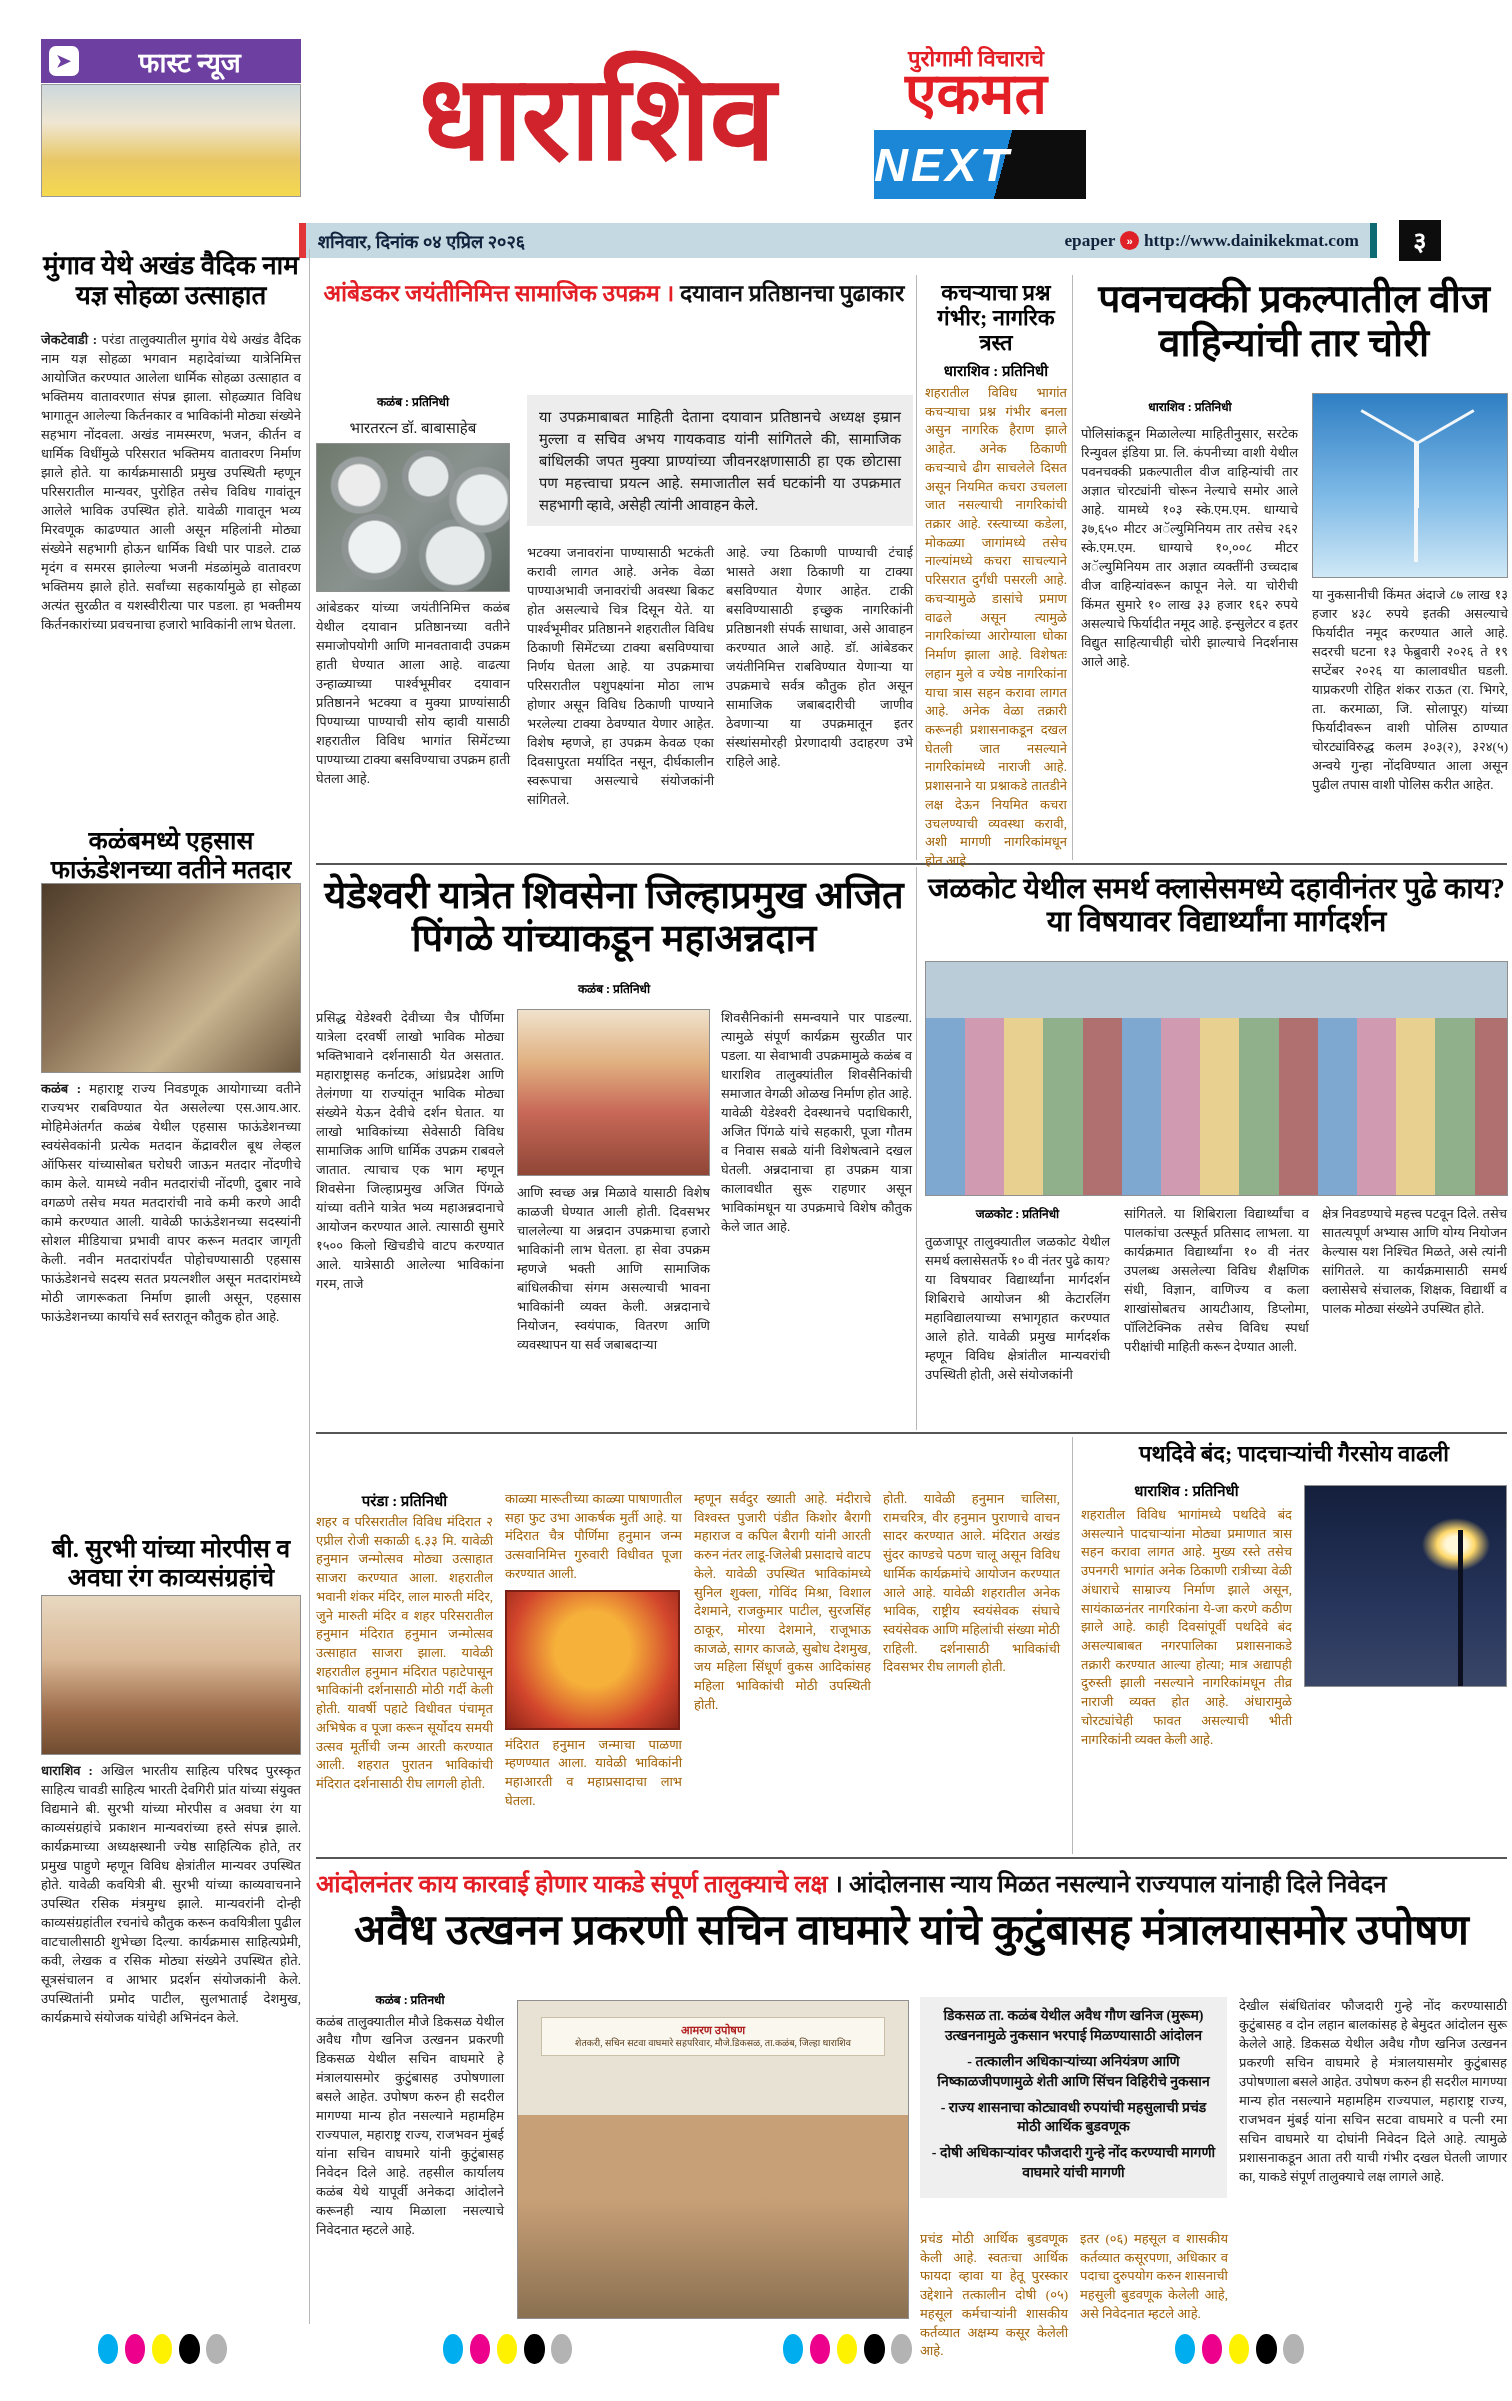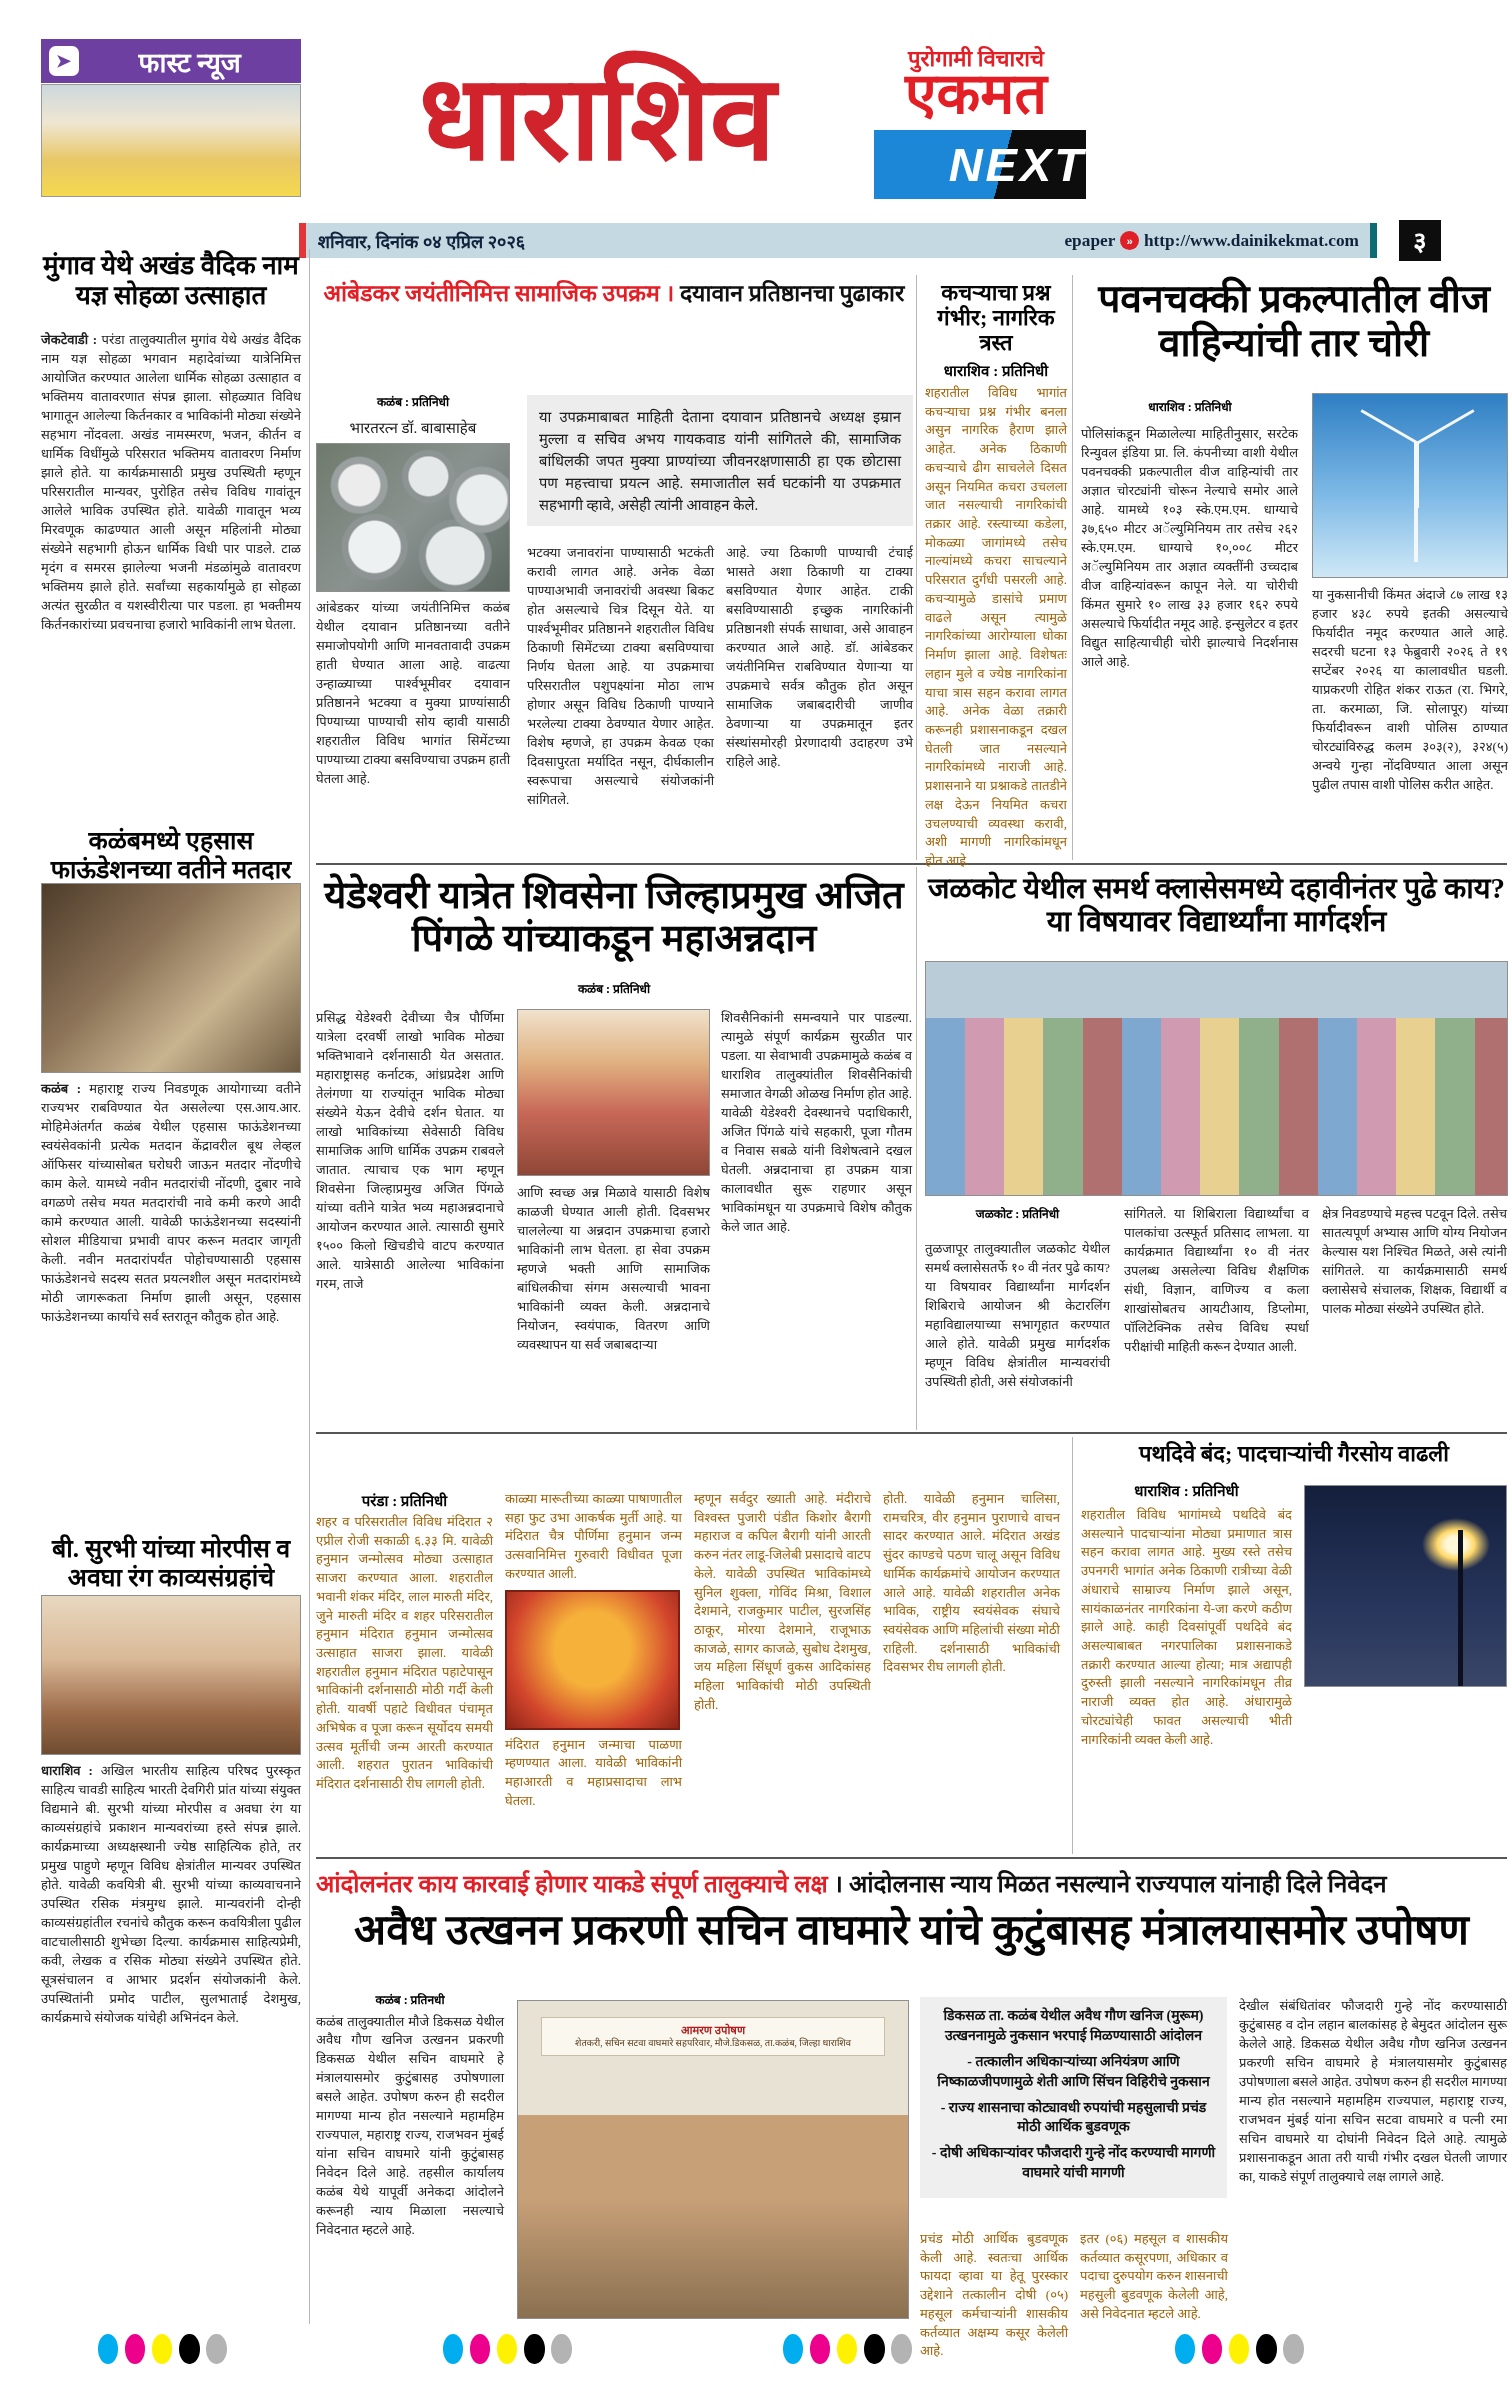--- a/index.html
+++ b/index.html
@@ -24,21 +24,21 @@
   .fn-photo{position:absolute;left:41px;top:84px;width:260px;height:113px;border:0.8px solid #999;
             background:linear-gradient(180deg,#cdd8dc 0%,#efe6d2 34%,#e8c765 68%,#f5d94f 100%)}
   .mast-title{position:absolute;left:320px;top:21px;width:553px;height:184px;display:flex;align-items:center;
               justify-content:center;color:#d0232b;font-size:119px;font-weight:800;letter-spacing:-1.5px}
   .tagline{position:absolute;left:872px;top:42px;width:208px;text-align:center;color:#e31e25;
            font-size:22px;font-weight:700}
   .brand{position:absolute;left:872px;top:65px;width:208px;text-align:center;color:#e31e25;
          font-size:57px;font-weight:800;line-height:1.0}
   .next{position:absolute;left:874px;top:130px;width:212px;height:69px;
         background:linear-gradient(105deg,#1b87d6 0 60%,#0d0d0d 60% 100%);
-        display:flex;align-items:center;justify-content:flex-end}
+        display:flex;align-items:center;justify-content:flex-start}
   .next span{color:#fff;font-family:"Liberation Sans",sans-serif;font-weight:700;font-style:italic;
              font-size:47px;letter-spacing:3px}
   .datebar{position:absolute;left:299px;top:223px;width:1078px;height:35px;background:#c5d9e2;
            display:flex;align-items:center}
   .datebar .accent{width:6.8px;height:35px;background:#e23537}
   .datebar .dtxt{font-size:18px;font-weight:700;color:#10233c;padding-left:12px;flex:1}
   .datebar .etxt{font-size:17.3px;font-weight:700;color:#10233c;display:flex;align-items:center;gap:4.5px;padding-right:10.5px}
   .ep-ic{width:19.6px;height:19.6px;border-radius:50%;background:#e02027;color:#fff;display:inline-flex;
          align-items:center;justify-content:center;font-size:11.3px;font-weight:700;font-family:"Liberation Sans",sans-serif}
   .datebar .teal{width:7.5px;height:35px;background:#0e6b74}
@@ -169,21 +169,21 @@
   <div class="abs byline" style="left:316px;top:980px;width:596px">कळंब : प्रतिनिधी</div>
   <div class="abs body-txt" style="left:316px;top:1009px;width:188px;height:420px">प्रसिद्ध येडेश्वरी देवीच्या चैत्र पौर्णिमा यात्रेला दरवर्षी लाखो भाविक मोठ्या भक्तिभावाने दर्शनासाठी येत असतात. महाराष्ट्रासह कर्नाटक, आंध्रप्रदेश आणि तेलंगणा या राज्यांतून भाविक मोठ्या संख्येने येऊन देवीचे दर्शन घेतात. या लाखो भाविकांच्या सेवेसाठी विविध सामाजिक आणि धार्मिक उपक्रम राबवले जातात. त्याचाच एक भाग म्हणून शिवसेना जिल्हाप्रमुख अजित पिंगळे यांच्या वतीने यात्रेत भव्य महाअन्नदानाचे आयोजन करण्यात आले. त्यासाठी सुमारे १५०० किलो खिचडीचे वाटप करण्यात आले. यात्रेसाठी आलेल्या भाविकांना गरम, ताजे</div>
   <div class="ph sc-crowd" style="left:517px;top:1009px;width:193px;height:167px"></div>
   <div class="abs body-txt" style="left:517px;top:1184px;width:193px;height:245px">आणि स्वच्छ अन्न मिळावे यासाठी विशेष काळजी घेण्यात आली होती. दिवसभर चाललेल्या या अन्नदान उपक्रमाचा हजारो भाविकांनी लाभ घेतला. हा सेवा उपक्रम म्हणजे भक्ती आणि सामाजिक बांधिलकीचा संगम असल्याची भावना भाविकांनी व्यक्त केली. अन्नदानाचे नियोजन, स्वयंपाक, वितरण आणि व्यवस्थापन या सर्व जबाबदाऱ्या</div>
   <div class="abs body-txt" style="left:721px;top:1009px;width:191px;height:420px">शिवसैनिकांनी समन्वयाने पार पाडल्या. त्यामुळे संपूर्ण कार्यक्रम सुरळीत पार पडला. या सेवाभावी उपक्रमामुळे कळंब व धाराशिव तालुक्यांतील शिवसैनिकांची समाजात वेगळी ओळख निर्माण होत आहे. यावेळी येडेश्वरी देवस्थानचे पदाधिकारी, अजित पिंगळे यांचे सहकारी, पूजा गौतम व निवास सबळे यांनी विशेषत्वाने दखल घेतली. अन्नदानाचा हा उपक्रम यात्रा कालावधीत सुरू राहणार असून भाविकांमधून या उपक्रमाचे विशेष कौतुक केले जात आहे.</div>
 
   <div class="abs hd" style="left:925px;top:872px;width:583px;font-size:29px">जळकोट येथील समर्थ क्लासेसमध्ये दहावीनंतर पुढे काय? या विषयावर विद्यार्थ्यांना मार्गदर्शन</div>
   <div class="ph sc-row" style="left:925px;top:961px;width:583px;height:235px"></div>
   <div class="abs" style="left:925px;top:1205px;width:185px">
     <div class="byline">जळकोट : प्रतिनिधी</div>
-    <div class="body-txt" style="margin-top:18px">तुळजापूर तालुक्यातील जळकोट येथील समर्थ क्लासेसतर्फे १० वी नंतर पुढे काय? या विषयावर विद्यार्थ्यांना मार्गदर्शन शिबिराचे आयोजन श्री केटारलिंग महाविद्यालयाच्या सभागृहात करण्यात आले होते. यावेळी प्रमुख मार्गदर्शक म्हणून विविध क्षेत्रांतील मान्यवरांची उपस्थिती होती, असे संयोजकांनी</div>
+    <div class="body-txt" style="margin-top:11px">तुळजापूर तालुक्यातील जळकोट येथील समर्थ क्लासेसतर्फे १० वी नंतर पुढे काय? या विषयावर विद्यार्थ्यांना मार्गदर्शन शिबिराचे आयोजन श्री केटारलिंग महाविद्यालयाच्या सभागृहात करण्यात आले होते. यावेळी प्रमुख मार्गदर्शक म्हणून विविध क्षेत्रांतील मान्यवरांची उपस्थिती होती, असे संयोजकांनी</div>
   </div>
   <div class="abs body-txt" style="left:1124px;top:1205px;width:185px;height:224px">सांगितले. या शिबिराला विद्यार्थ्यांचा व पालकांचा उत्स्फूर्त प्रतिसाद लाभला. या कार्यक्रमात विद्यार्थ्यांना १० वी नंतर उपलब्ध असलेल्या विविध शैक्षणिक संधी, विज्ञान, वाणिज्य व कला शाखांसोबतच आयटीआय, डिप्लोमा, पॉलिटेक्निक तसेच विविध स्पर्धा परीक्षांची माहिती करून देण्यात आली.</div>
   <div class="abs body-txt" style="left:1322px;top:1205px;width:185px;height:224px">क्षेत्र निवडण्याचे महत्त्व पटवून दिले. तसेच सातत्यपूर्ण अभ्यास आणि योग्य नियोजन केल्यास यश निश्चित मिळते, असे त्यांनी सांगितले. या कार्यक्रमासाठी समर्थ क्लासेसचे संचालक, शिक्षक, विद्यार्थी व पालक मोठ्या संख्येने उपस्थित होते.</div>
 
   <div class="abs" style="left:316px;top:1490px;width:177px">
     <div class="byline" style="font-size:15px">परंडा : प्रतिनिधी</div>
     <div class="body-sm" style="margin-top:3px">शहर व परिसरातील विविध मंदिरात २ एप्रील रोजी सकाळी ६.३३ मि. यावेळी हनुमान जन्मोत्सव मोठ्या उत्साहात साजरा करण्यात आला. शहरातील भवानी शंकर मंदिर, लाल मारुती मंदिर, जुने मारुती मंदिर व शहर परिसरातील हनुमान मंदिरात हनुमान जन्मोत्सव उत्साहात साजरा झाला. यावेळी शहरातील हनुमान मंदिरात पहाटेपासून भाविकांनी दर्शनासाठी मोठी गर्दी केली होती. यावर्षी पहाटे विधीवत पंचामृत अभिषेक व पूजा करून सूर्योदय समयी उत्सव मूर्तीची जन्म आरती करण्यात आली. शहरात पुरातन भाविकांची मंदिरात दर्शनासाठी रीघ लागली होती.</div>
   </div>
   <div class="abs" style="left:505px;top:1490px;width:177px">
     <div class="body-sm">काळ्या मारूतीच्या काळ्या पाषाणातील सहा फुट उभा आकर्षक मुर्ती आहे. या मंदिरात चैत्र पौर्णिमा हनुमान जन्म उत्सवानिमित्त गुरुवारी विधीवत पूजा करण्यात आली.</div>

